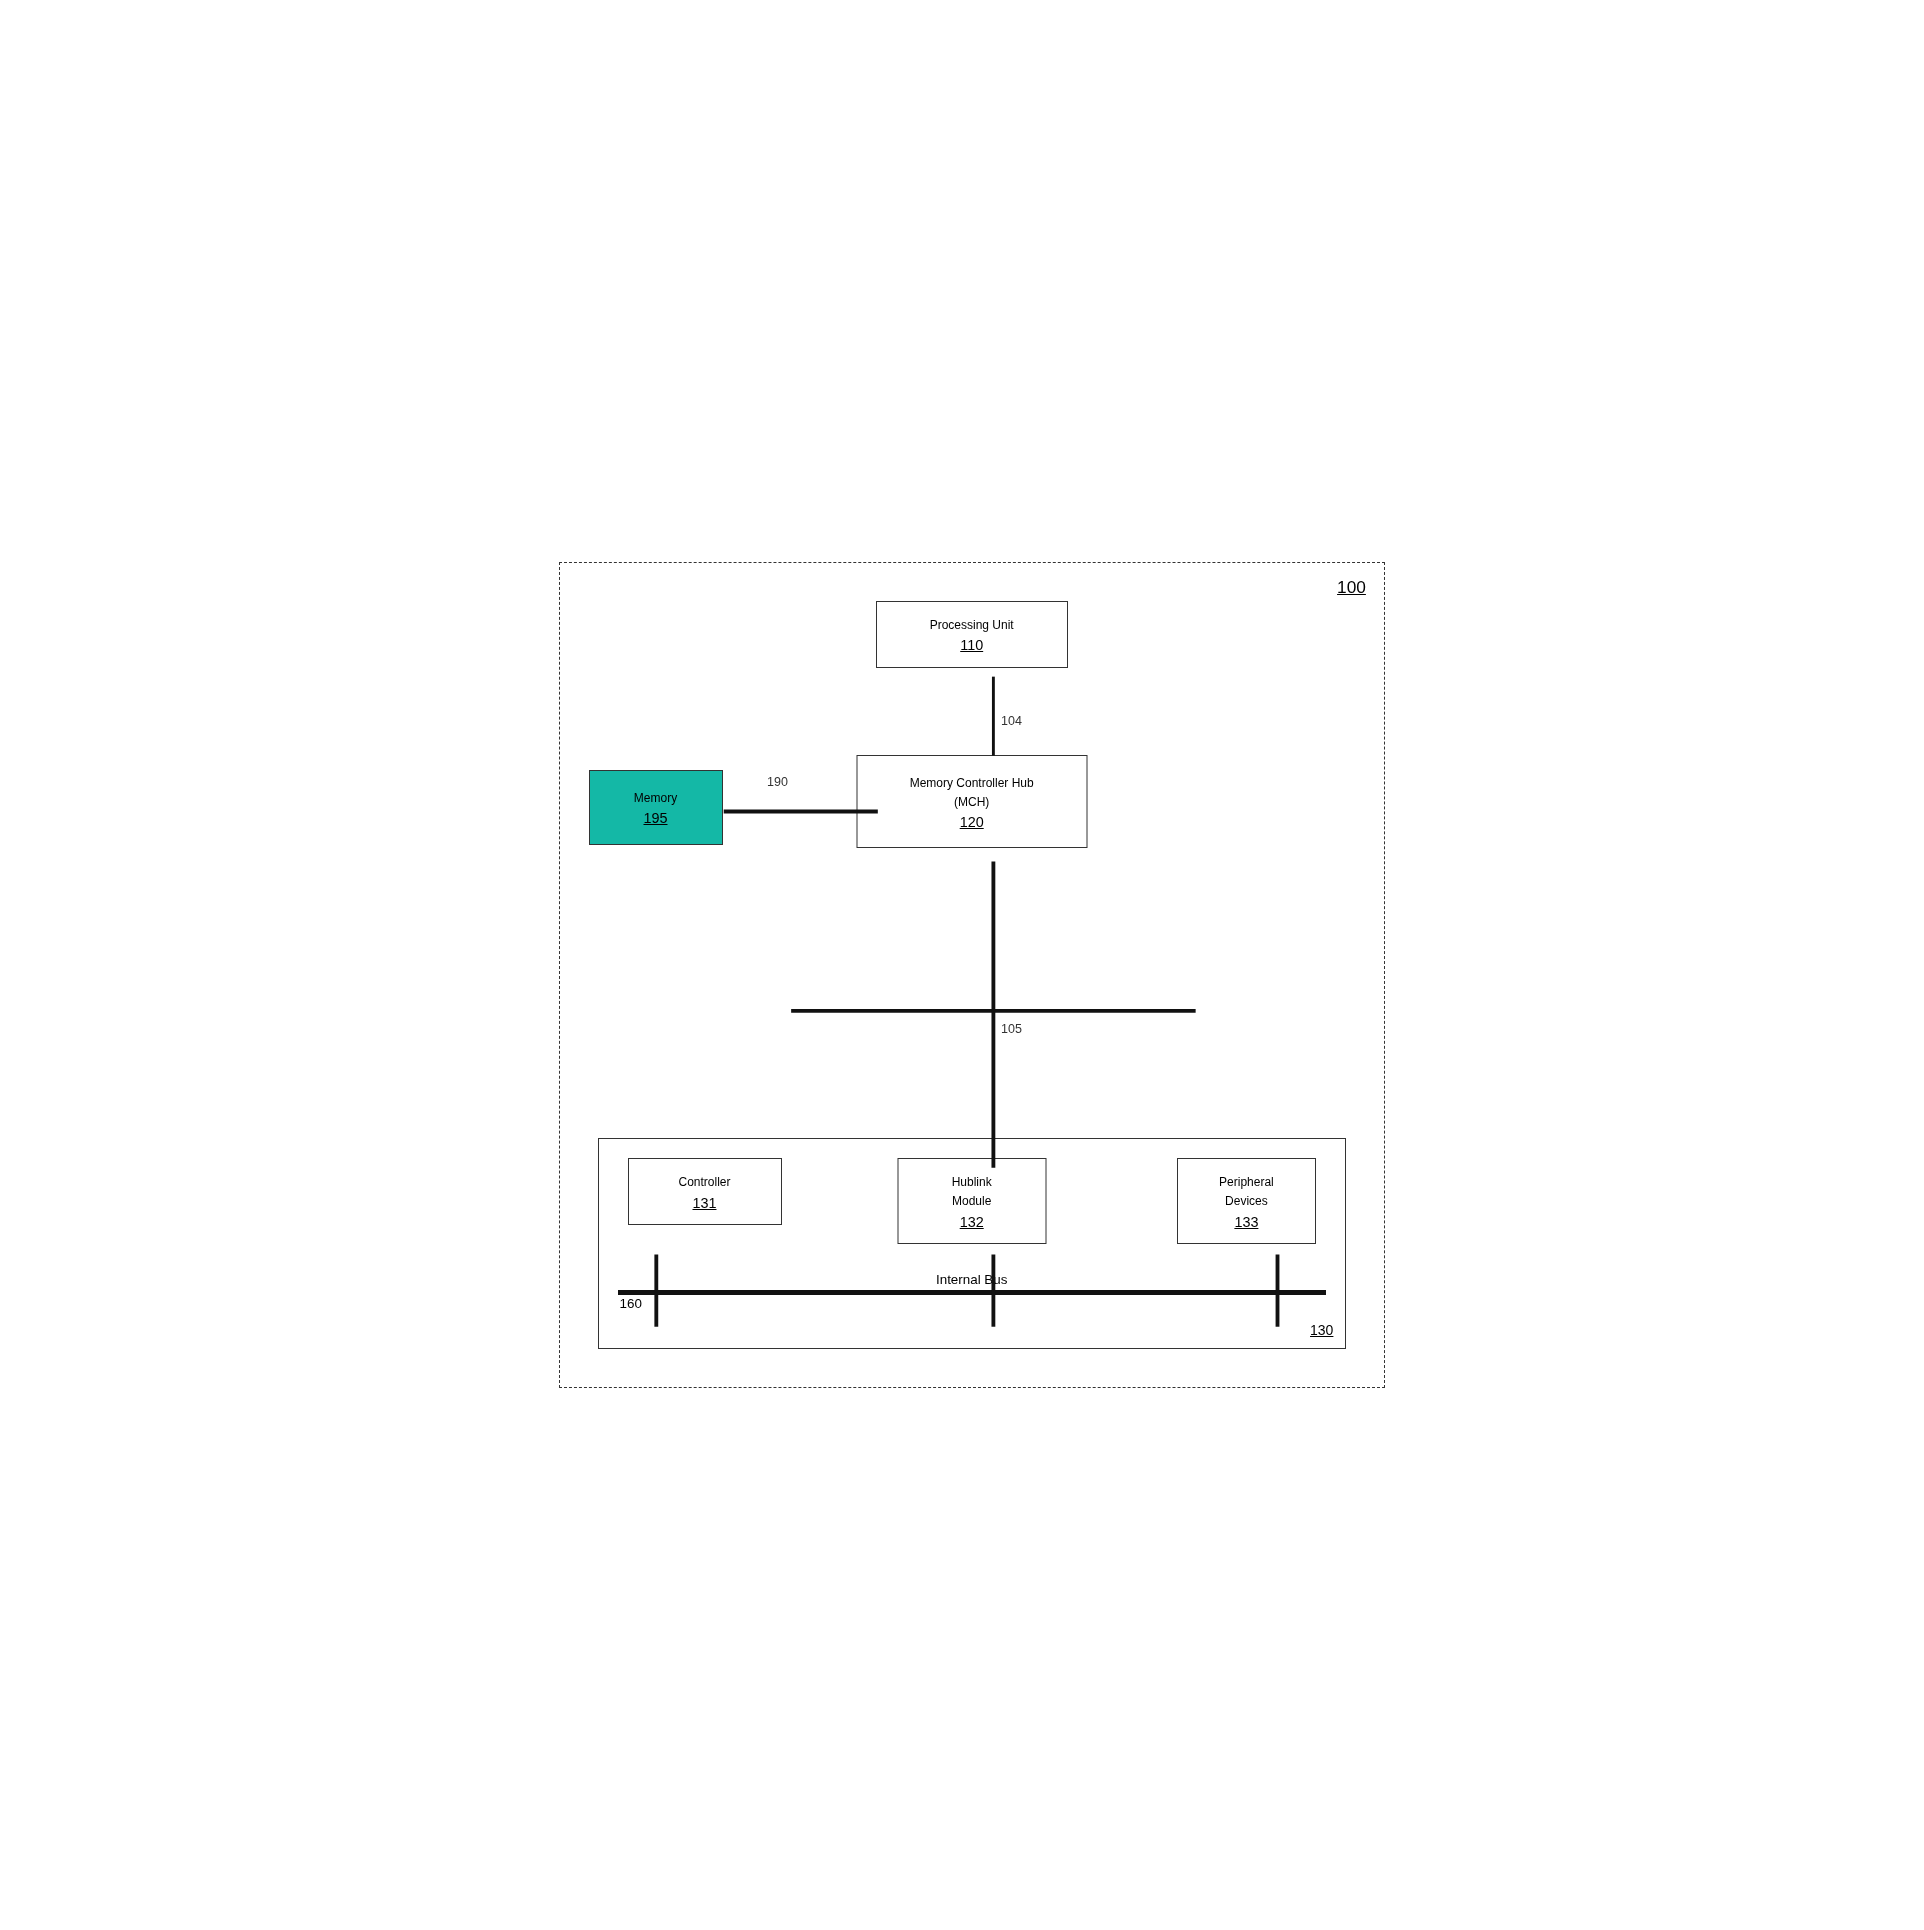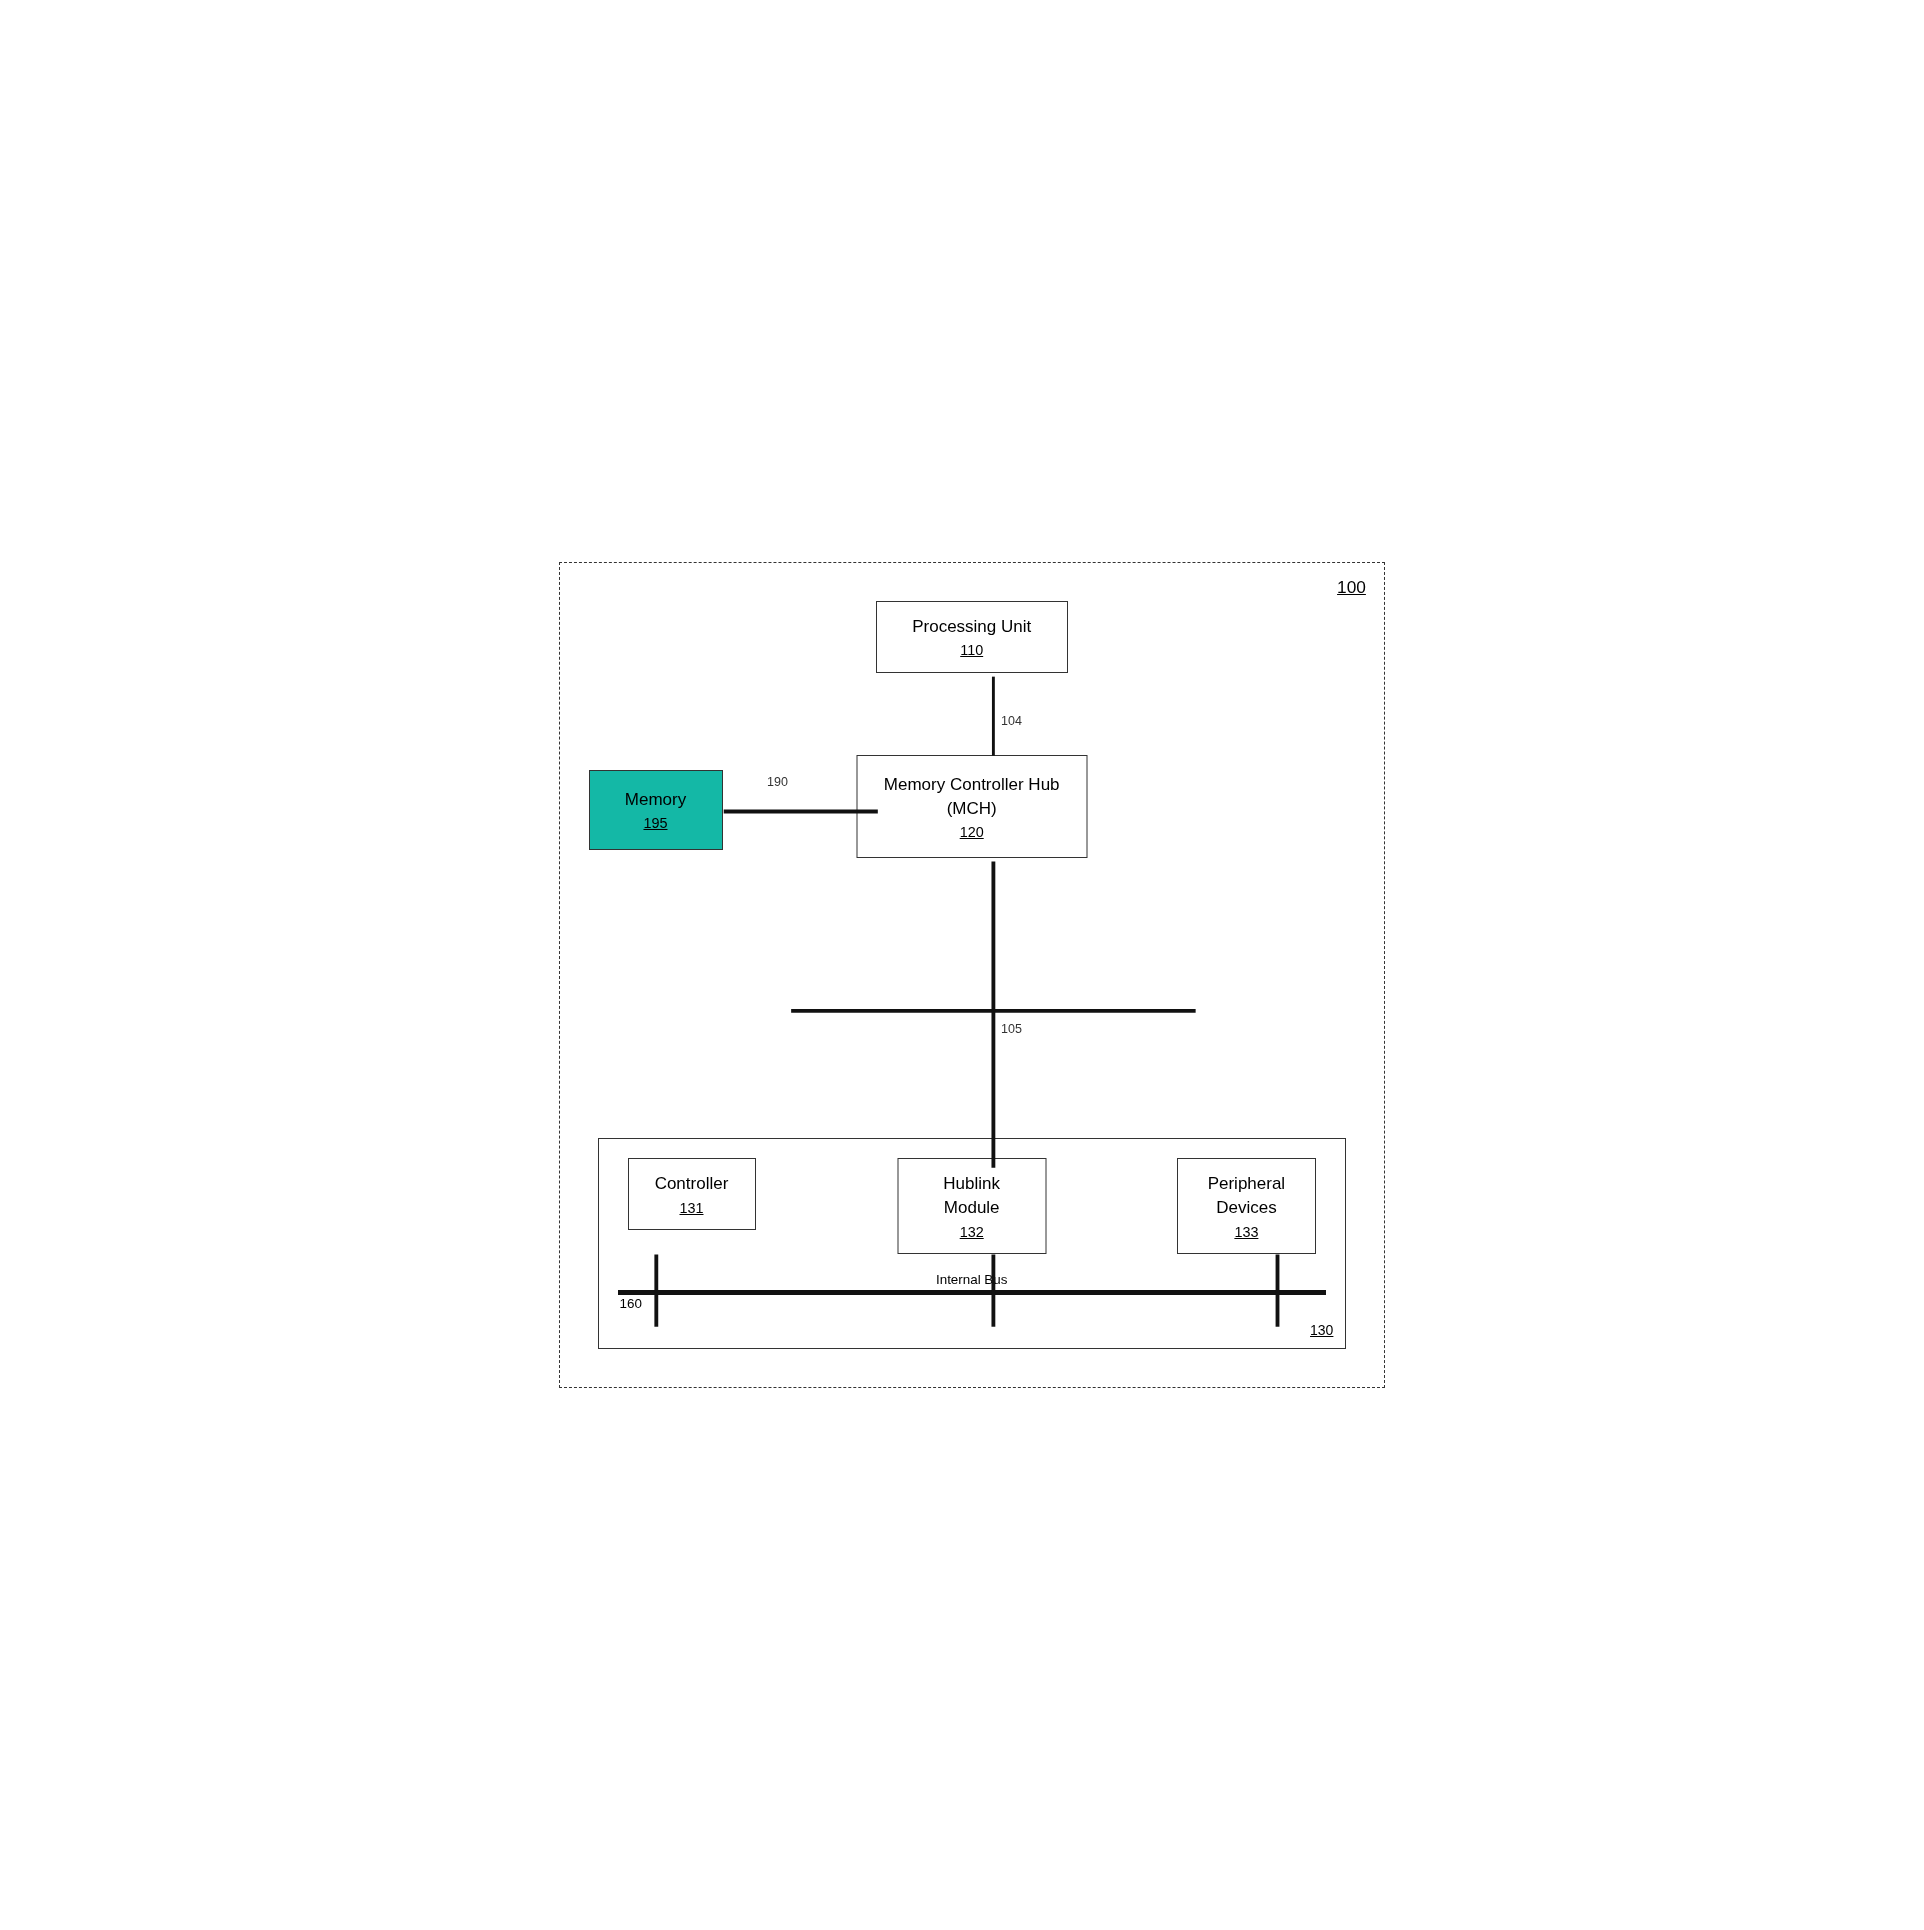--- a/index.html
+++ b/index.html
@@ -118,21 +118,21 @@
       right: 11.5px;
       font-size: 14px;
       text-decoration: underline;
     }
 
     
     .box-controller {
       position: absolute;
       top: 19px;
       left: 29px;
-      width: 128px;
+      width: 154px;
       border: 1.9px solid #333;
       background: #fff;
       text-align: center;
       padding: 13.4px 7.7px;
     }
 
     
     .box-hublink {
       position: absolute;
       top: 19px;
@@ -187,21 +187,21 @@
     .connectors-svg {
       position: absolute;
       top: 0;
       left: 0;
       width: 100%;
       height: 100%;
       pointer-events: none;
     }
 
     .box-text-main {
-      font-size: 17px;
+      font-size: 12px;
       line-height: 1.4;
     }
 
     .box-text-ref {
       font-size: 14.4px;
       text-decoration: underline;
       margin-top: 3.8px;
       display: block;
     }
   </style>

